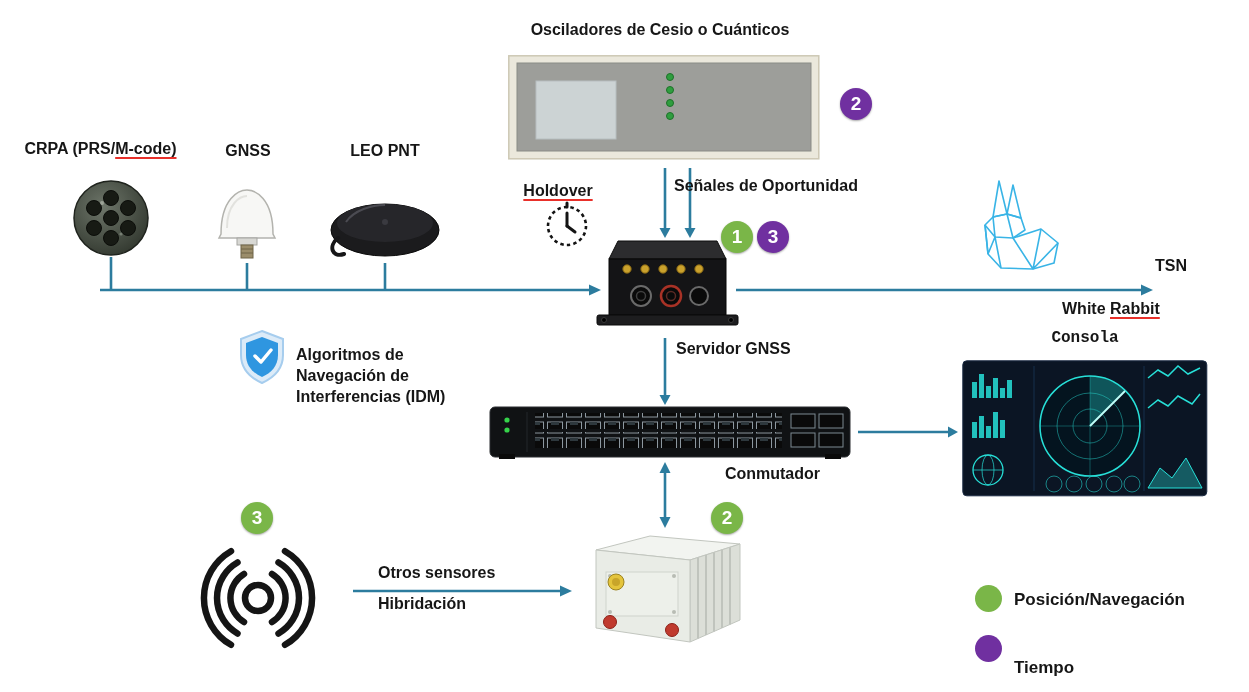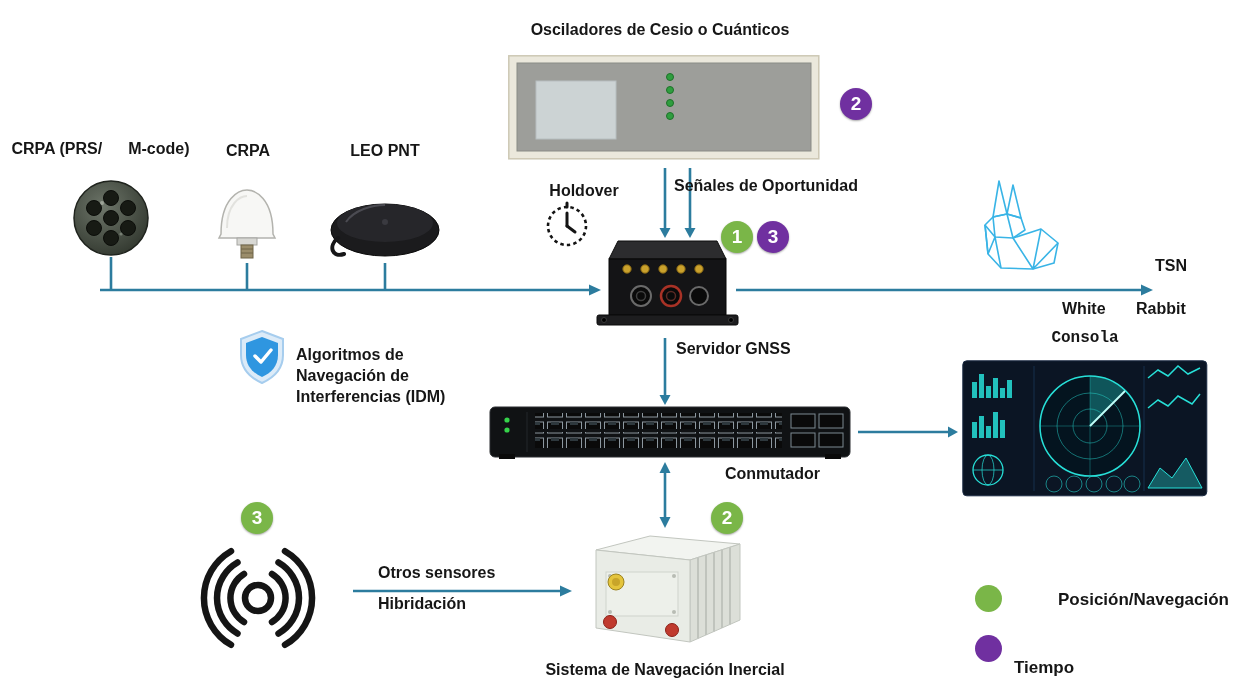--- a/index.html
+++ b/index.html
@@ -1,20 +1,20 @@
 <!DOCTYPE html>
 <html><head>
 <meta charset="utf-8">
 <style>
   html,body{margin:0;padding:0;background:#ffffff;}
   .stage{position:relative;width:1249px;height:692px;background:#ffffff;font-family:"Liberation Sans",sans-serif;overflow:hidden;}
   .connectors{position:absolute;left:0;top:0;}
   .label{position:absolute;font-weight:bold;color:#161616;font-size:16px;line-height:1.3;white-space:nowrap;}
   .center{text-align:center;}
-  .red-ul{text-decoration-color:#e8302a;text-decoration-thickness:2px;text-underline-offset:3px;padding-left:26px;}
+  .red-ul{text-decoration:underline;text-decoration-color:#e8302a;text-decoration-thickness:2px;text-underline-offset:3px;}
   .device{position:absolute;}
   .badge{position:absolute;width:32px;height:32px;border-radius:50%;display:flex;align-items:center;justify-content:center;color:#ffffff;font-weight:bold;font-size:19px;box-shadow:0 1px 2px rgba(0,0,0,.35);}
   .badge.green{background:#7ab648;}
   .badge.purple{background:#7030a0;}
   .legend-dot{position:absolute;width:27px;height:27px;border-radius:50%;}
   .legend-dot.green{background:#7ab648;}
   .legend-dot.purple{background:#7030a0;}
   .legend-label{font-size:17px;}
 </style>
 </head>
@@ -58,21 +58,21 @@
       <rect x="28" y="26" width="80" height="58" fill="#ccd3d4" stroke="#b7bec0"></rect>
       <circle cx="162" cy="22" r="3.5" fill="#2f9e3f" stroke="#1d7129"></circle>
       <circle cx="162" cy="35" r="3.5" fill="#2f9e3f" stroke="#1d7129"></circle>
       <circle cx="162" cy="48" r="3.5" fill="#2f9e3f" stroke="#1d7129"></circle>
       <circle cx="162" cy="61" r="3.5" fill="#2f9e3f" stroke="#1d7129"></circle>
     </svg>
   </div>
   <div class="badge purple" style="left:840px;top:88px;">2</div>
 
   <div class="label center" style="left:8px;top:139px;width:185px;"><span>CRPA (PRS/</span><span class="red-ul">M-code)</span></div>
-  <div class="label center" style="left:208px;top:141px;width:80px;">CRPA</div>
+  <div class="label center" style="left:208px;top:141px;width:80px;">GNSS</div>
   <div class="label center" style="left:335px;top:141px;width:100px;">LEO PNT</div>
 
   <div class="device" style="left:72px;top:179px;">
     <svg width="78" height="78" viewBox="0 0 78 78">
       <defs>
         <radialGradient id="g-crpa" cx="40%" cy="35%" r="75%">
           <stop offset="0%" stop-color="#6e766a"></stop>
             <stop offset="100%" stop-color="#2e342b"></stop>
         </radialGradient>
       </defs>
@@ -275,20 +275,19 @@
       <circle cx="38" cy="52" r="2" fill="#b8bcb4"></circle>
         <circle cx="102" cy="52" r="2" fill="#b8bcb4"></circle>
       <circle cx="38" cy="88" r="2" fill="#b8bcb4"></circle>
         <circle cx="102" cy="88" r="2" fill="#b8bcb4"></circle>
       <circle cx="44" cy="58" r="8" fill="#e4c43c" stroke="#9c8320"></circle>
       <circle cx="44" cy="58" r="4" fill="#c8a52a"></circle>
       <circle cx="38" cy="98" r="6.5" fill="#c03a2e" stroke="#8c2018"></circle>
       <circle cx="100" cy="106" r="6.5" fill="#c03a2e" stroke="#8c2018"></circle>
     </svg>
   </div>
-  <div class="label center" style="left:465px;top:660px;width:400px;">Sistema de Navegación Inercial</div>
 
   <div class="legend-dot green" style="left:975px;top:585px;"></div>
-  <div class="label legend-label" style="left:1014px;top:589px;margin-left:44px;">Posición/Navegación</div>
+  <div class="label legend-label" style="left:1014px;top:589px;">Posición/Navegación</div>
   <div class="legend-dot purple" style="left:975px;top:635px;"></div>
   <div class="label legend-label" style="left:1014px;top:657px;">Tiempo</div>
 
 </div>
 
 </body></html>

